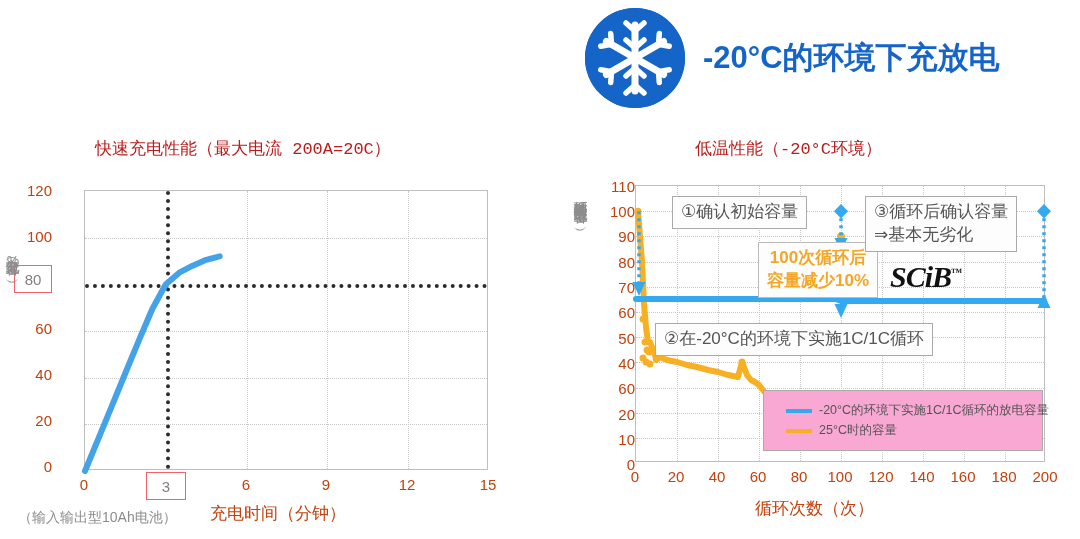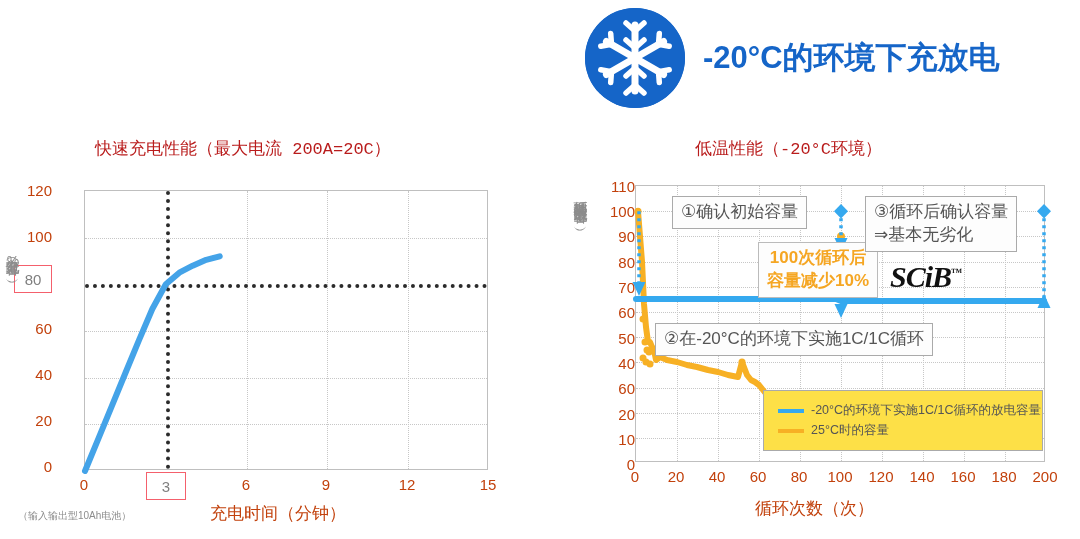--- a/index.html
+++ b/index.html
@@ -33,37 +33,37 @@
   .vlabel{position:absolute;color:#8c8c8c;font-size:14px;
           writing-mode:vertical-rl;text-orientation:upright;letter-spacing:1px;
           white-space:nowrap;}
   .plot{position:absolute;border:1px solid #bfbfbf;box-sizing:border-box;
         background:#fff;}
   .gridv{position:absolute;top:0;bottom:0;width:0;
          border-left:1px dotted #c7c7c7;}
   .gridh{position:absolute;left:0;right:0;height:0;
          border-top:1px dotted #c7c7c7;}
   .xlabel{position:absolute;color:#c2410c;font-size:17px;white-space:nowrap;}
-  .note{position:absolute;color:#8c8c8c;font-size:10px;white-space:nowrap;text-align:right;}
+  .note{position:absolute;color:#8c8c8c;font-size:14px;white-space:nowrap;text-align:right;}
 
   .redbox{position:absolute;border:1.6px solid #f4606c;box-sizing:border-box;
           color:#7f7f7f;font-size:15px;display:flex;align-items:center;
           justify-content:center;background:#fff;}
 
   
   .callout{position:absolute;border:1px solid #aaa;background:#fdfdfd;
            font-size:17px;color:#555;padding:4px 8px;line-height:1.35;
            white-space:nowrap;box-sizing:border-box;}
   .callout.orange{color:#f5a623;border-color:#bbb;font-weight:bold;}
   .scib{position:absolute;font-family:"Liberation Serif",serif;
          font-style:italic;font-weight:bold;font-size:30px;color:#111;
          letter-spacing:-1px;}
   .scib sup{font-size:11px;vertical-align:super;font-style:normal;}
-  .legend{position:absolute;border:1px solid #aaa;background:#fde047;
-          font-size:12.5px;color:#555;box-sizing:border-box;padding:8px 14px;}
+  .legend{position:absolute;border:1px solid #aaa;background:#f9a8d4;
+          font-size:12.5px;color:#555;box-sizing:border-box;padding:8px 22px;}
   .legend-row{display:flex;align-items:center;margin:3px 0;white-space:nowrap;}
   .legend-swatch{width:26px;height:4px;margin-right:7px;flex:0 0 auto;}
 </style>
 </head>
 <body>
 
 <div class="panel panel-left">
 
 
   <div class="chart-title" style="left:95px;top:137px;">快速充电性能（最大电流 200A=20C）</div>

